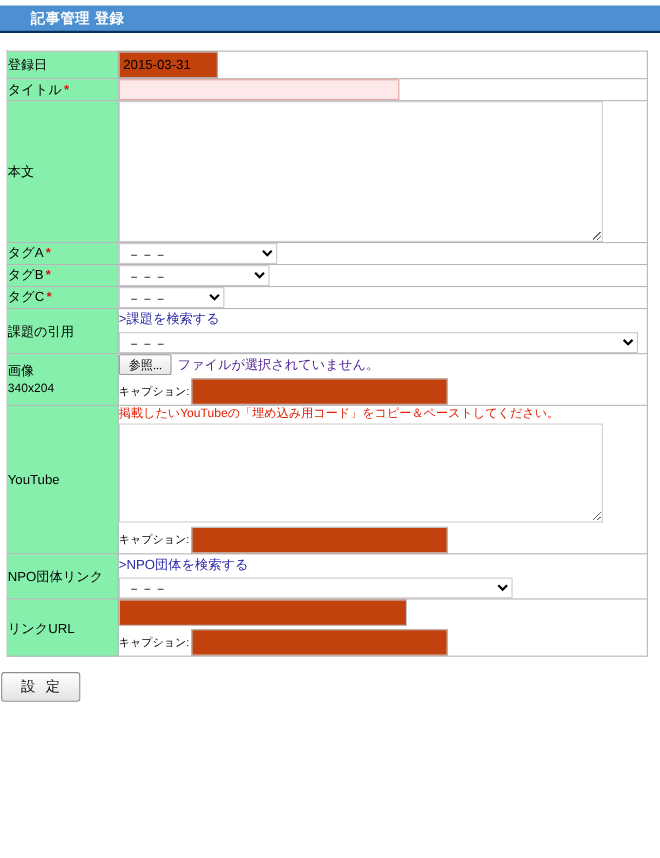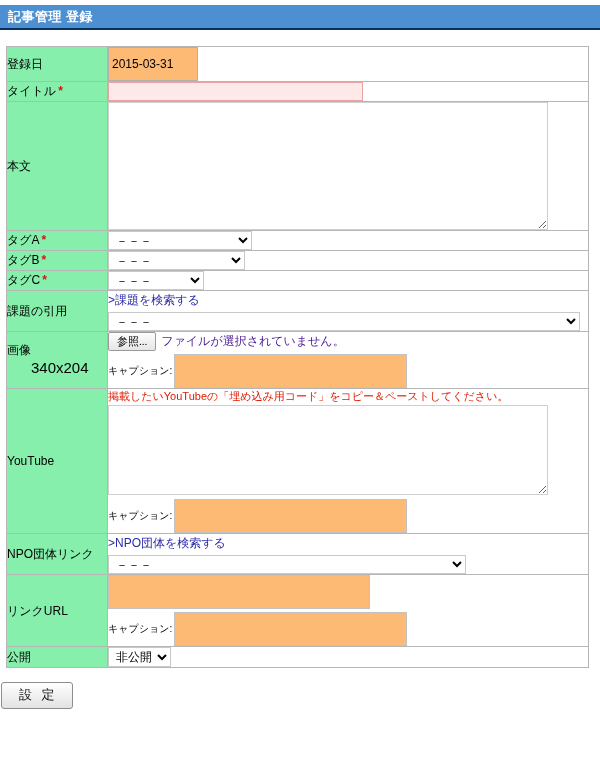--- a/index.html
+++ b/index.html
@@ -23,21 +23,21 @@
     background: #4d90d1;
     border-bottom: 2px solid #07305e;
     display: flex;
     align-items: center;
     box-sizing: border-box;
   }
   .page-header-title {
     color: #ffffff;
     font-weight: bold;
     font-size: 13px;
-    padding-left: 8px;
+    padding-left: 28px;
     letter-spacing: 0.5px;
     text-align: center;
   }
 
   
   .form-wrap {
     padding: 16px 10px 0 6px;
   }
   table.form-table {
     border-collapse: collapse;
@@ -61,32 +61,31 @@
   td.field-cell {
     background: #ffffff;
     padding: 4px 4px 4px 6px;
   }
   .req {
     color: #d41313;
     font-weight: bold;
     padding-left: 2px;
   }
   .dim-note {
-    font-size: 15px;
+    font-size: 11px;
     display: block;
-    margin-left: 24px;
   }
 
   
   input[type="text"] {
     font-family: "Liberation Sans", "DejaVu Sans", sans-serif;
     font-size: 12px;
-    height: 34px;
+    height: 24px;
     border: 1px solid #c2c2c2;
-    background: #fdba74;
+    background: #c2410c;
     box-sizing: border-box;
     padding: 1px 3px;
     color: #000;
   }
   input.date-field { width: 90px; border:1px solid #b0b0b0; }
   input.title-field {
     width: 255px;
     background: #fde9e9;
     border: 1px solid #e8a3a3;
     height: 19px;
@@ -321,28 +320,20 @@
     <td class="label-cell">リンクURL</td>
     <td class="field-cell">
       <input type="text" class="link-url-field" value="" style="">
       <div class="caption-row" style="margin-top:3px;">
         <span class="caption-label">キャプション:</span>
         <input type="text" class="caption-field" value="" style="">
       </div>
     </td>
   </tr>
 
-  <tr>
-    <td class="label-cell">公開</td>
-    <td class="field-cell">
-      <select class="publish-select">
-        <option>非公開</option>
-      </select>
-    </td>
-  </tr>
 
 
   </tbody>
 </table>
 </div>
 
 <div class="submit-wrap">
   <button type="button" class="submit-button">設 定</button>
 </div>
 

